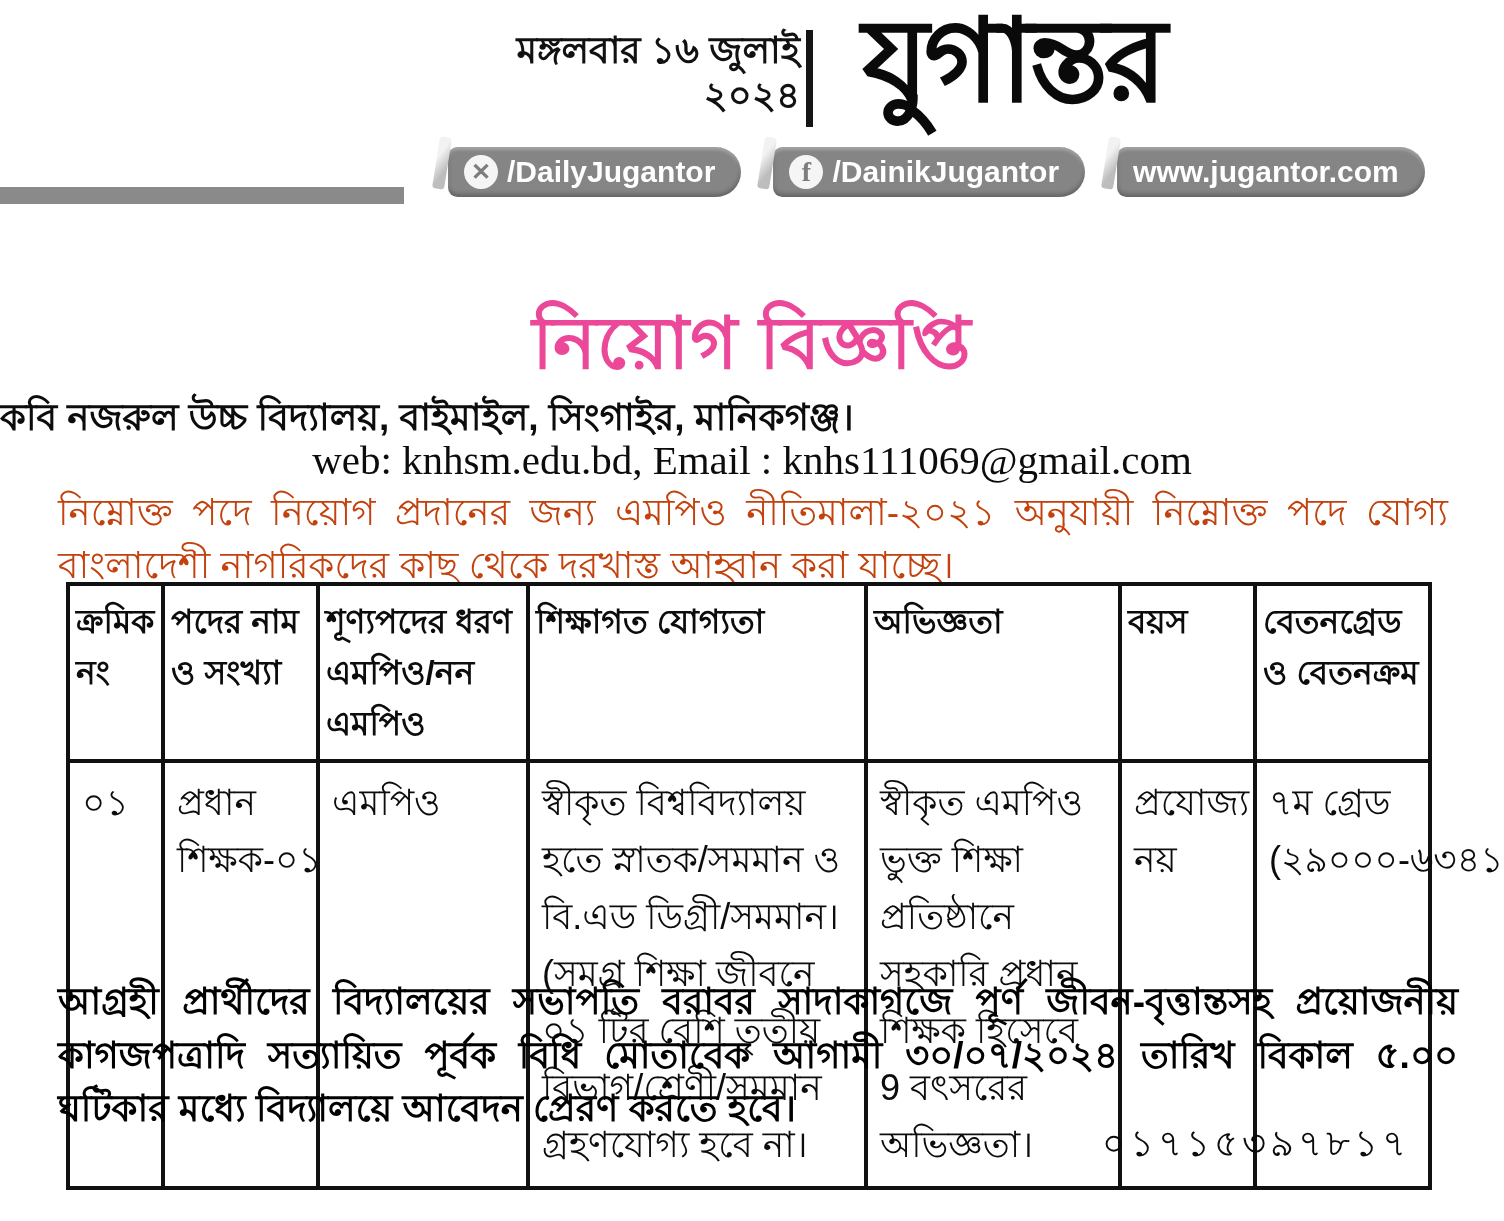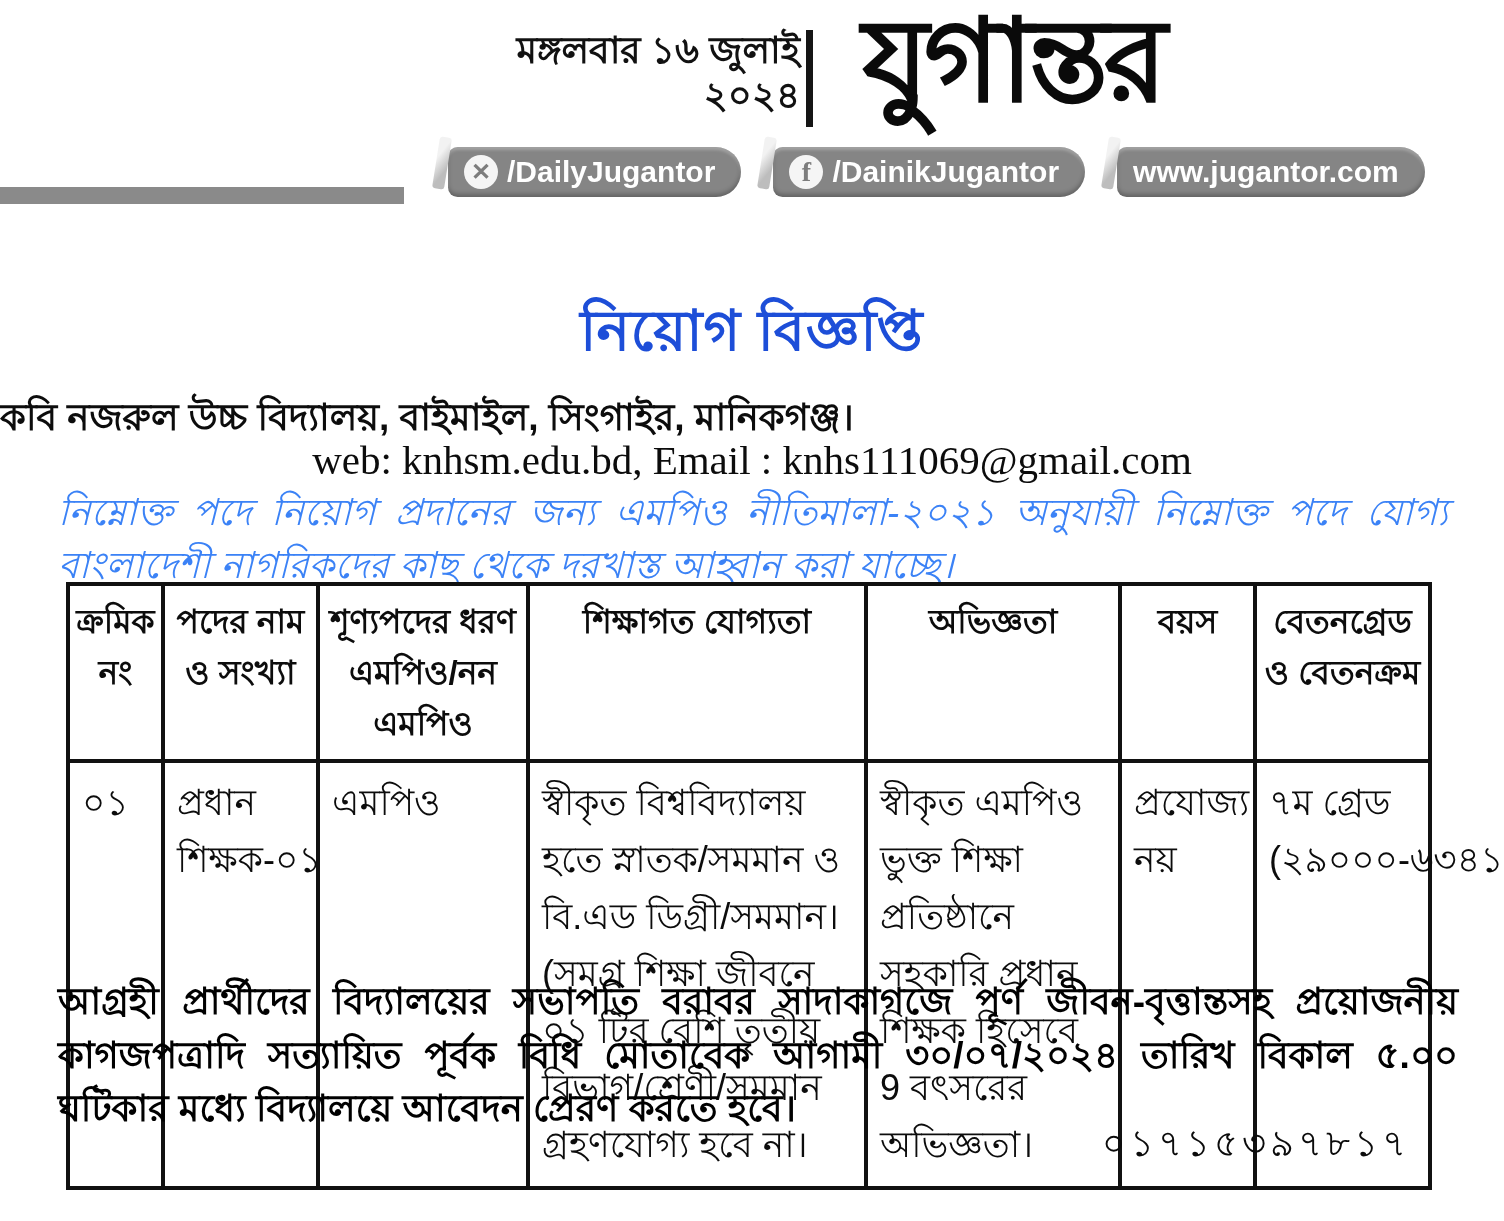--- a/index.html
+++ b/index.html
@@ -61,50 +61,49 @@
     width: 34px; height: 34px; border-radius: 50%;
     background: #f5f5f5; color: #7d7d7d;
     display: flex; align-items: center; justify-content: center;
     font-size: 24px; font-weight: bold; flex: 0 0 auto;
   }
   .pill .icon-circle.fb { font-family: "Liberation Serif", serif; font-size: 28px; }
 
   
   .notice-title {
     position: absolute; top: 288px; left: 0; width: 100%;
-    text-align: center; font-size: 56px; font-weight: 600;
-    letter-spacing: 1px; color: #1d4ed8;
+    text-align: center; font-size: 72px; font-weight: 600;
+    letter-spacing: 1px; color: #ec4899;
   }
   .school-line {
     position: absolute; top: 388px; left: 0; width: 100%;
     text-align: left; font-size: 37px; font-weight: bold; color: #0c0c0c;
   }
   .contact-line {
     position: absolute; top: 436px; left: 0; width: 100%;
     text-align: center; font-size: 41px;
     font-family: "Liberation Serif", serif; color: #0c0c0c;
   }
   .intro-par {
     position: absolute; top: 487px; left: 58px; width: 1390px;
-    font-size: 37px; line-height: 1.42; color: #3b82f6;
+    font-size: 37px; line-height: 1.42; color: #c2410c;
     text-align: justify;
-    font-style: italic;
   }
 
   
   table.notice-table {
     position: absolute; left: 66px; top: 582px;
     width: 1362px; border-collapse: collapse;
     table-layout: fixed;
   }
   table.notice-table, .notice-table th, .notice-table td {
     border: 4px solid #111111;
   }
   .notice-table th {
-    font-size: 33px; font-weight: bold; text-align: center;
+    font-size: 33px; font-weight: bold; text-align: left;
     vertical-align: top; padding: 10px 6px; height: 118px;
     line-height: 1.55;
   }
   .notice-table td {
     font-size: 36px; vertical-align: top; text-align: left;
     padding: 12px 12px; height: 244px; line-height: 1.58;
   }
 
   
   .footer-par {

